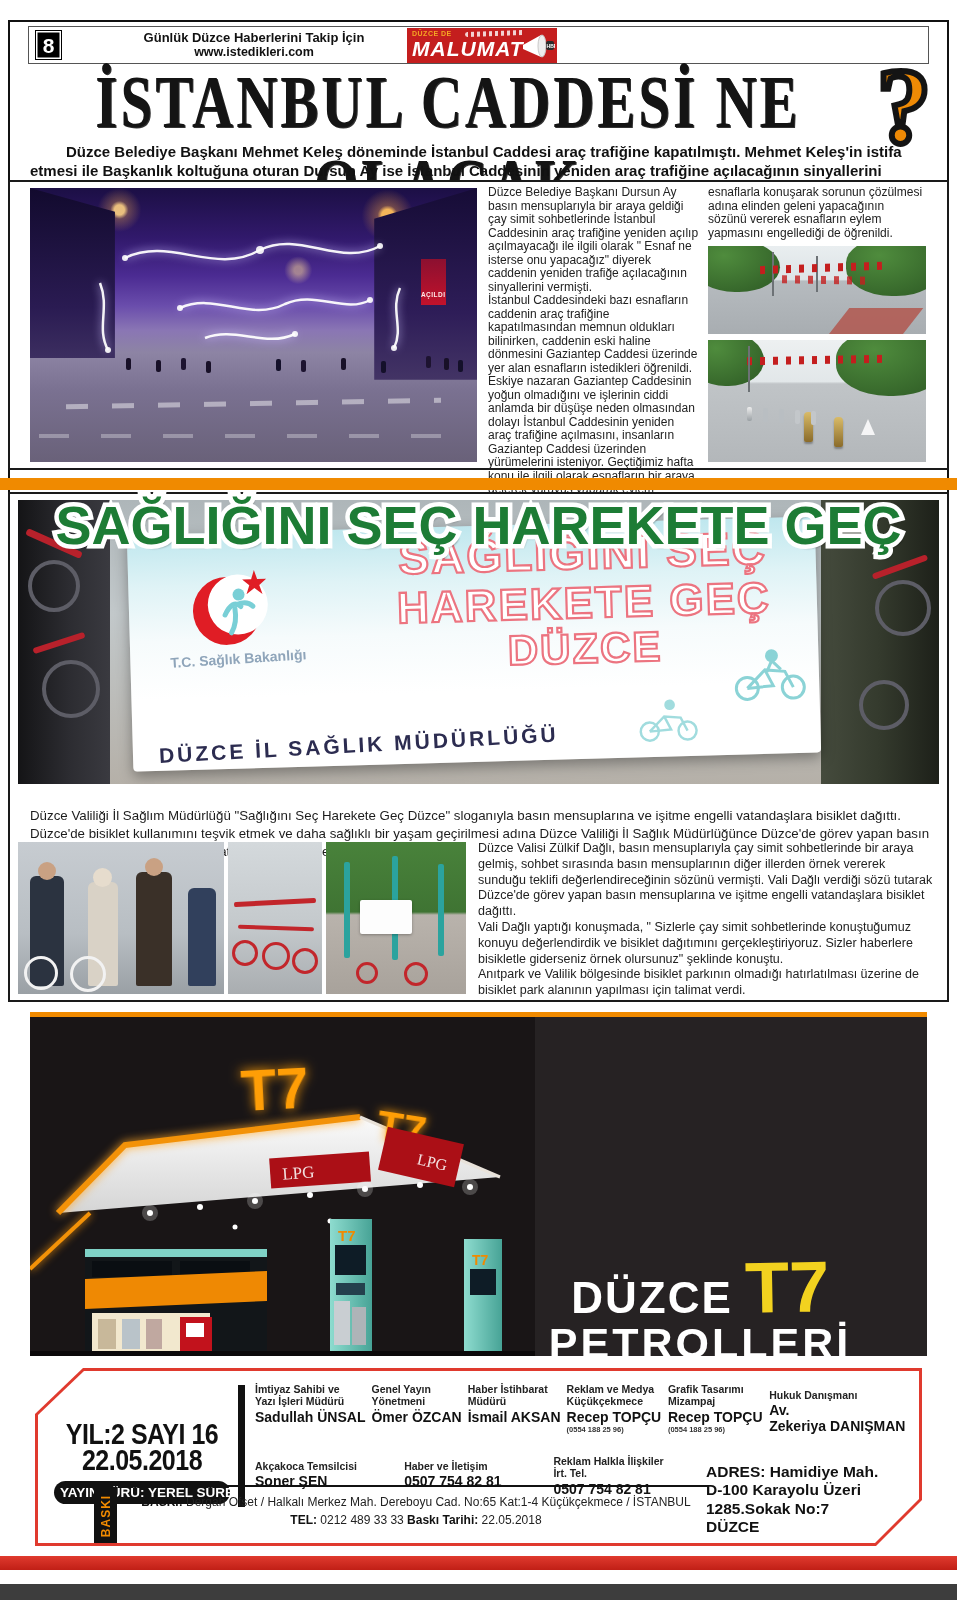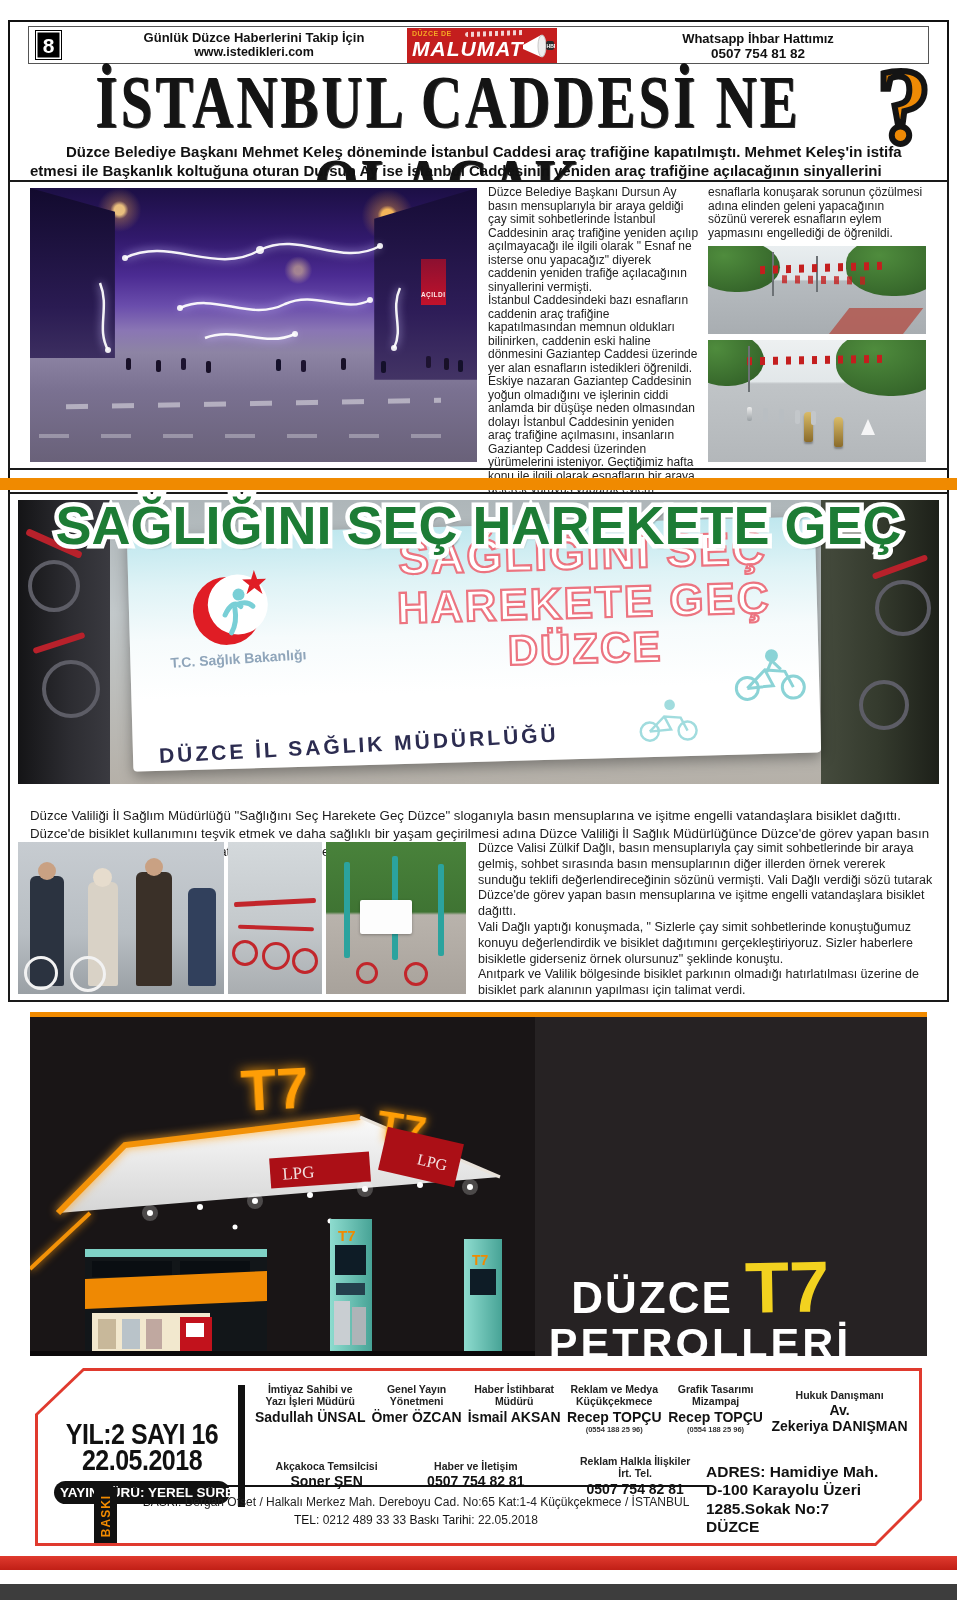--- a/index.html
+++ b/index.html
@@ -121,32 +121,32 @@
   .f-outer { position:absolute; left:35px; top:1368px; width:887px; height:178px; background:#e03a2e;
     clip-path:polygon(48px 0, 100% 0, 100% calc(100% - 46px), calc(100% - 46px) 100%, 0 100%, 0 46px); }
   .f-inner { position:absolute; left:3px; top:3px; right:3px; bottom:3px; background:#fff;
     clip-path:polygon(46px 0, 100% 0, 100% calc(100% - 44px), calc(100% - 44px) 100%, 0 100%, 0 44px); }
   .issue { position:absolute; left:16px; top:50px; width:176px; text-align:center; color:#111; }
   .issue .i1, .issue .i2 { font-size:25px; font-weight:900; letter-spacing:-.5px; line-height:1.05; transform:scaleY(1.15); }
   .issue .pill { margin-top:7px; background:#111; color:#fff; border-radius:14px; font-size:13.5px; font-weight:900; padding:4px 6px; white-space:nowrap; }
   .vbar { position:absolute; left:200px; top:14px; width:7px; height:122px; background:#111; }
   .staff-row1 { position:absolute; left:214px; top:12px; right:6px; display:flex; }
   .staff-row2 { position:absolute; left:214px; top:84px; width:468px; display:flex; }
-  .cell { text-align:center; padding:0 3px; }
+  .cell { text-align:left; padding:0 3px; }
   .cell .t { font-size:10.5px; font-weight:bold; color:#222; line-height:1.18; }
   .cell .n { font-size:14px; font-weight:900; color:#111; margin-top:2px; white-space:nowrap; line-height:1.1; }
   .cell .n.wrap { white-space:pre-line; }
   .cell .ph { font-size:7.5px; font-weight:bold; color:#333; }
   .adres { position:absolute; left:668px; top:92px; width:212px; font-size:15.5px; font-weight:bold; color:#111; white-space:pre-line; line-height:1.18; }
   .adres .lab { font-weight:900; }
   .baski-tab { position:absolute; left:56px; top:116px; width:23px; height:58px; background:#111; }
   .baski-tab span { position:absolute; left:50%; top:50%; transform:translate(-50%,-50%) rotate(-90deg); color:#f08a00; font-size:12px; font-weight:900; letter-spacing:1px; }
   .baski-line { position:absolute; left:84px; top:114px; width:586px; height:2px; background:#111; }
   .baski-text { position:absolute; left:88px; top:122px; width:580px; text-align:center; font-size:12px; color:#222; line-height:1.5; }
-  .baski-text b { font-weight:400; color:#111; }
+  .baski-text b { font-weight:700; color:#111; }
 
   .red-strip { position:absolute; left:0; top:1556px; width:957px; height:14px; background:linear-gradient(180deg,#e03a2e,#c01f16); }
   .dark-strip { position:absolute; left:0; top:1584px; width:957px; height:16px; background:#3d3d3d; }
 </style>
 </head>
 <body>
 
 <div class="page">
 
   <div class="frame"></div>
@@ -162,24 +162,20 @@
       <span class="squig"></span>
       <span class="main">MALUMAT</span>
       <span class="mega">
         <svg width="36" height="30" viewBox="0 0 36 30">
             <polygon points="4,14 22,4 22,26 4,18" fill="#fff"></polygon>
             <ellipse cx="23" cy="15" rx="4" ry="11" fill="#eee" stroke="#c9c9c9"></ellipse>
             <rect x="27" y="10" width="8" height="9" rx="2" fill="#2b2b2b"></rect>
             <text x="27.6" y="17" font-size="5" fill="#fff" font-weight="bold">HBR</text>
           </svg>
       </span>
-    </div>
-    <div class="whatsapp">
-      <div class="l1">Whatsapp İhbar Hattımız</div>
-      <div class="l2">0507 754 81 82</div>
     </div>
   </div>
 
   <div class="headline1">
     <span>İSTANBUL CADDESİ NE OLACAK</span>
   </div>
   <div class="qmark">?</div>
   <div class="subhead">Düzce Belediye Başkanı Mehmet Keleş döneminde İstanbul Caddesi araç trafiğine kapatılmıştı. Mehmet Keleş'in istifa etmesi ile Başkanlık koltuğuna oturan Dursun Ay ise İstanbul Caddesinin yeniden araç trafiğine açılacağının sinyallerini vermişti.</div>
 
   <div class="a1-box"></div>

